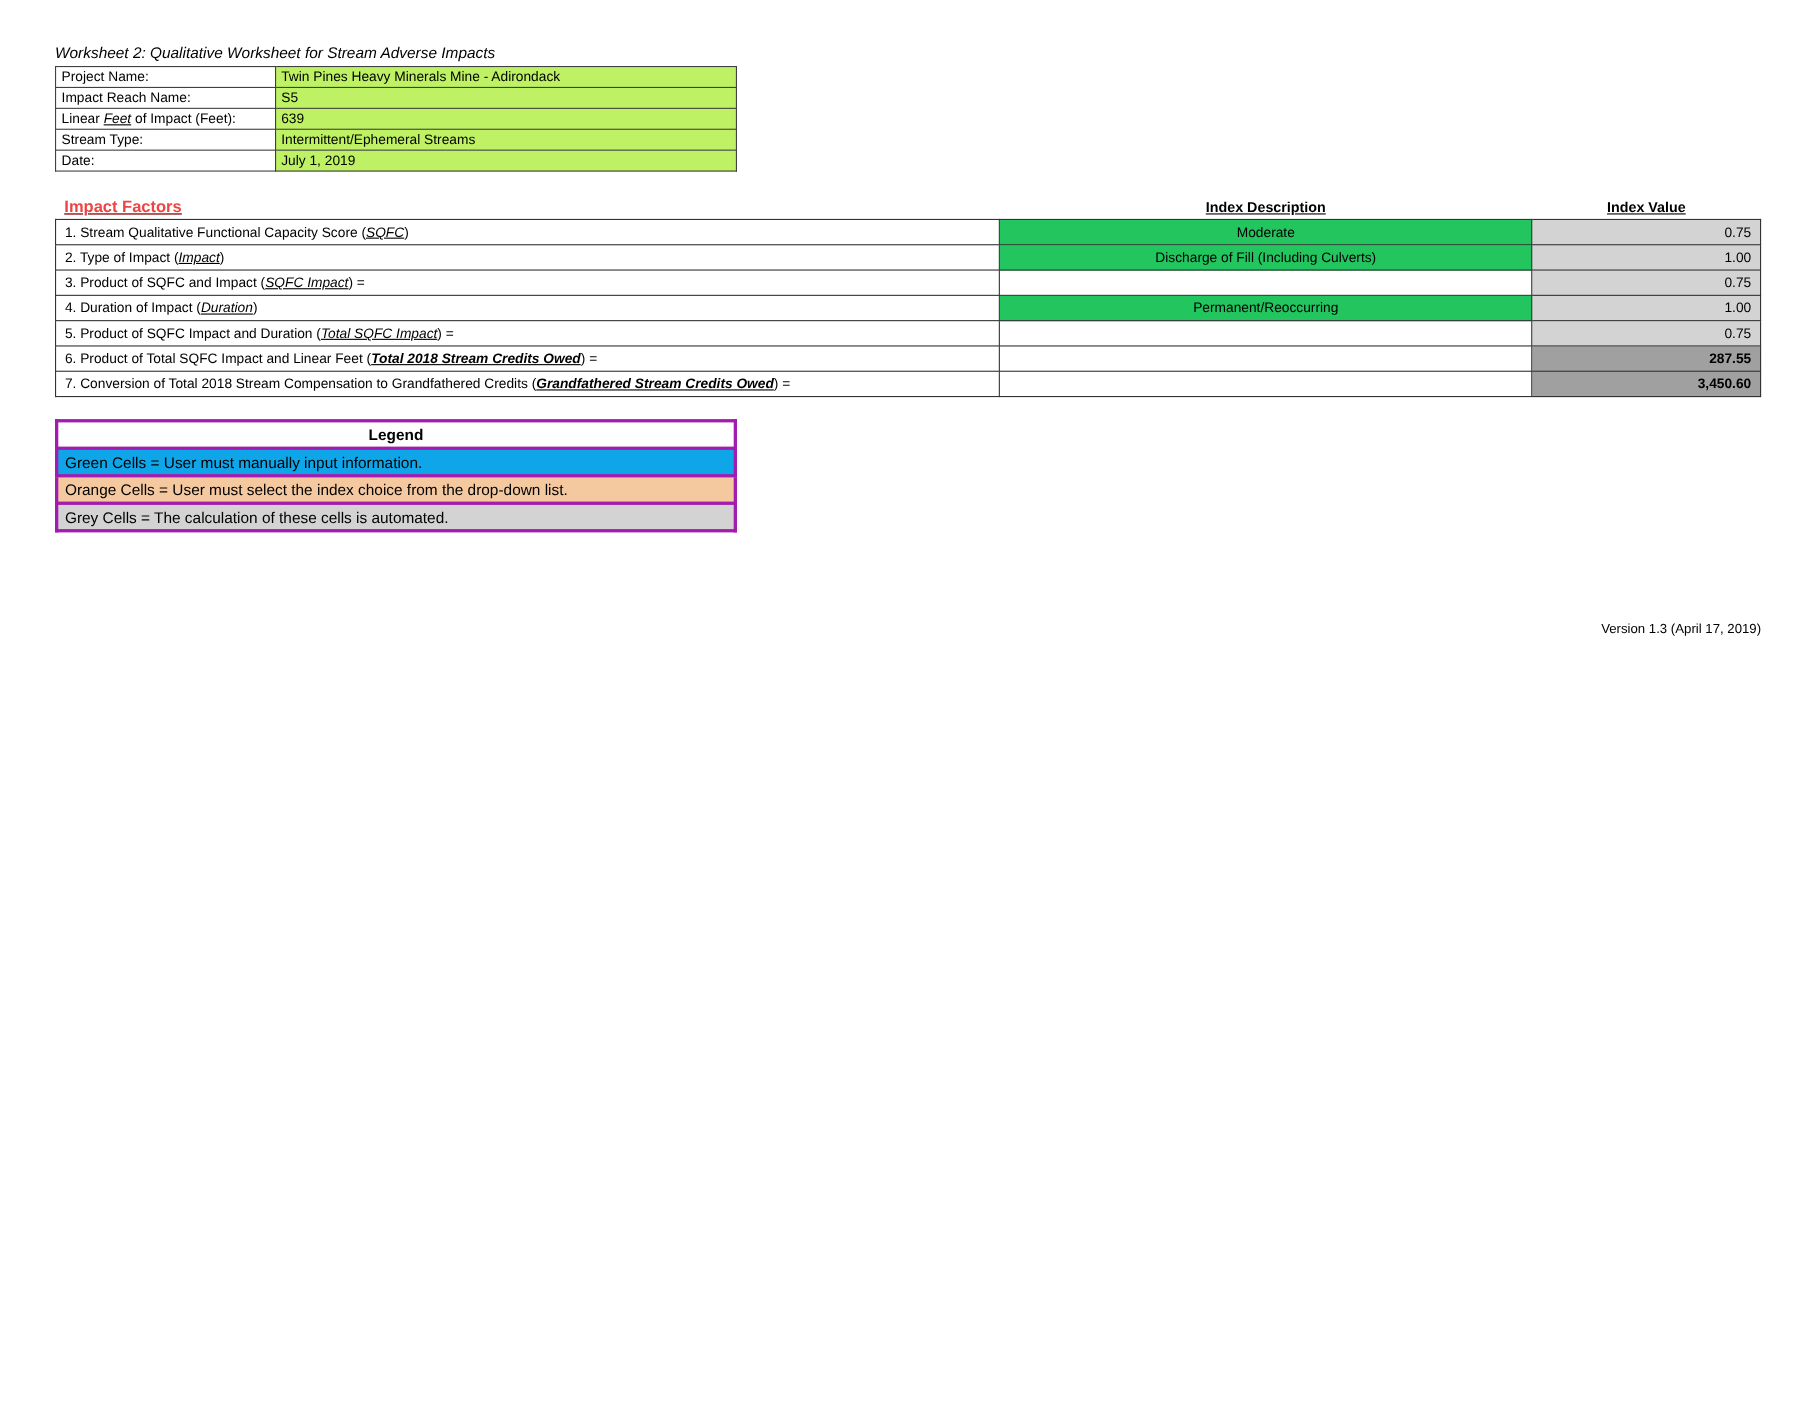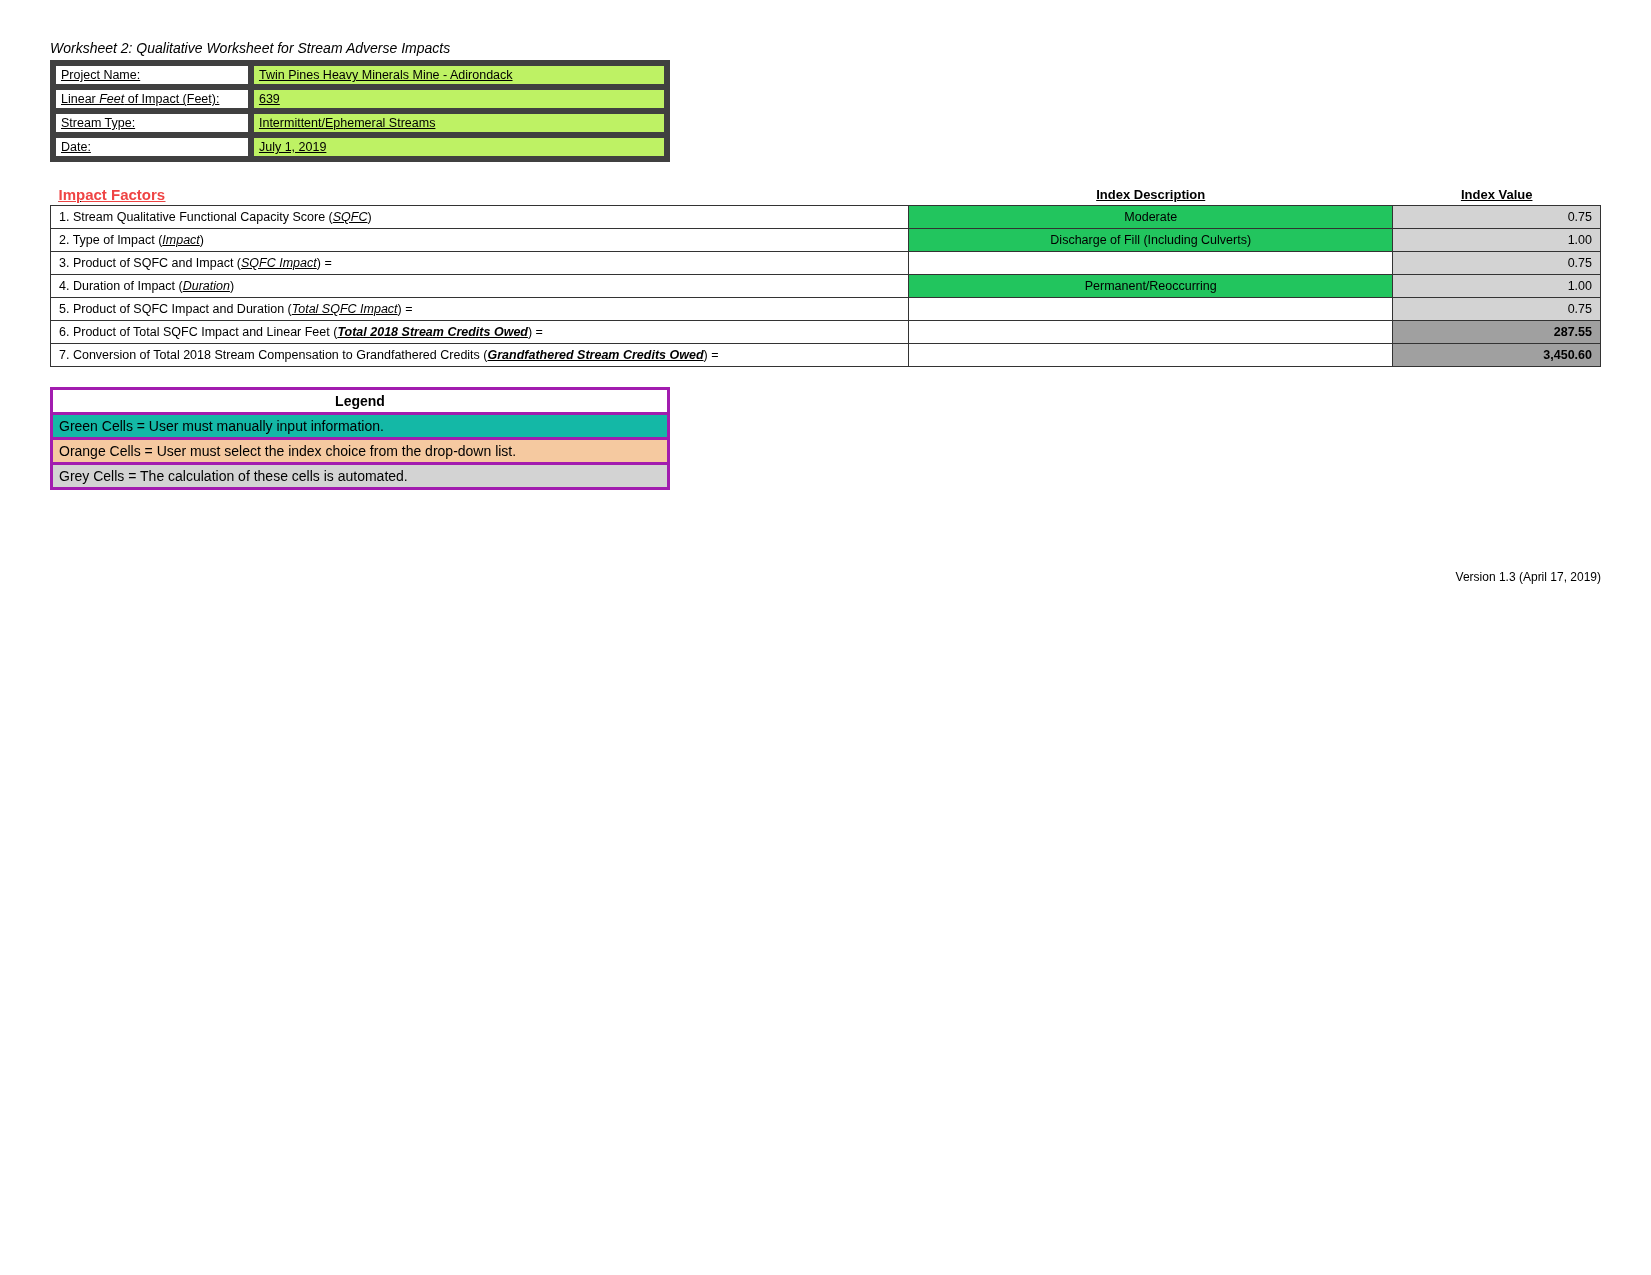--- a/index.html
+++ b/index.html
@@ -16,24 +16,23 @@
       font-size: 14px;
       margin-bottom: 4px;
     }
 
     .info-table {
       border-collapse: collapse;
       width: 620px;
       margin-bottom: 20px;
     }
     .info-table td {
-      border: 6px solid #404040;
+      border: 1px solid #404040;
       padding: 2px 5px;
       font-size: 12.5px;
-      text-decoration: underline;
     }
     .info-table td:first-child {
       width: 200px;
       background: #fff;
     }
     .info-table td:last-child {
       background: #bef264;
       width: 420px;
     }
 
@@ -84,21 +83,21 @@
     .legend-table td {
       border: 3px solid #a21caf;
       padding: 3px 6px;
       font-size: 14px;
     }
     .legend-title {
       text-align: center;
       font-weight: bold;
       background: #fff;
     }
-    .legend-green { background: #14b8a6; }
+    .legend-green { background: #0ea5e9; }
     .legend-orange { background: #f5c9a0; }
     .legend-grey { background: #d3d3d3; }
 
     .footer {
       text-align: right;
       font-size: 12px;
       color: #000000;
       margin-top: 80px;
     }
 
@@ -112,20 +111,24 @@
 </head>
 <body>
 
 <div class="worksheet-title">Worksheet 2:  Qualitative Worksheet for Stream Adverse Impacts</div>
 
 <table class="info-table">
   <tbody id="info-tbody">
       <tr>
       <td>Project Name:</td>
       <td>Twin Pines Heavy Minerals Mine - Adirondack</td>
+    </tr>
+      <tr>
+      <td>Impact Reach Name:</td>
+      <td>S5</td>
     </tr>
       <tr>
       <td>Linear <em><u>Feet</u></em> of Impact (Feet):</td>
       <td>639</td>
     </tr>
       <tr>
       <td>Stream Type:</td>
       <td>Intermittent/Ephemeral Streams</td>
     </tr>
       <tr>

